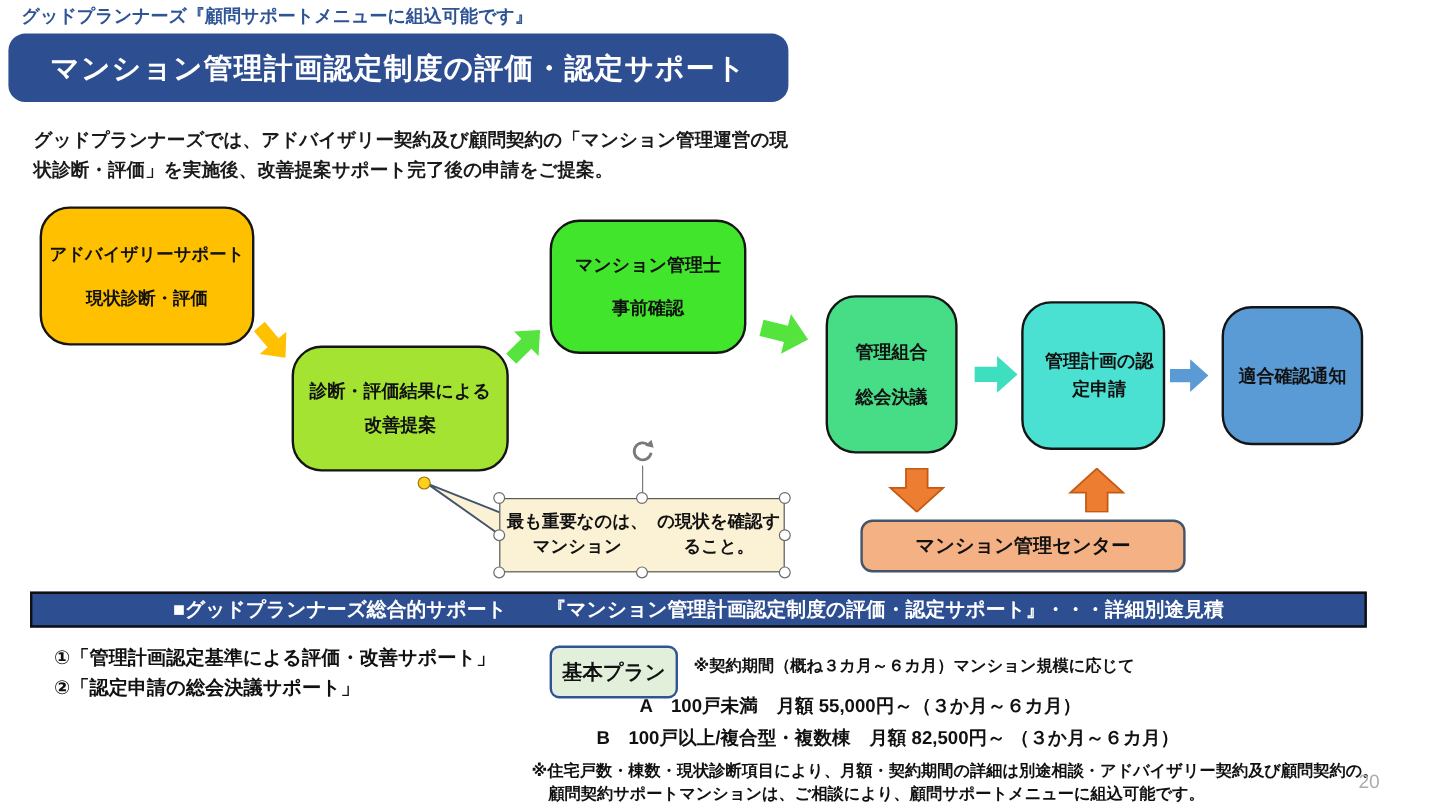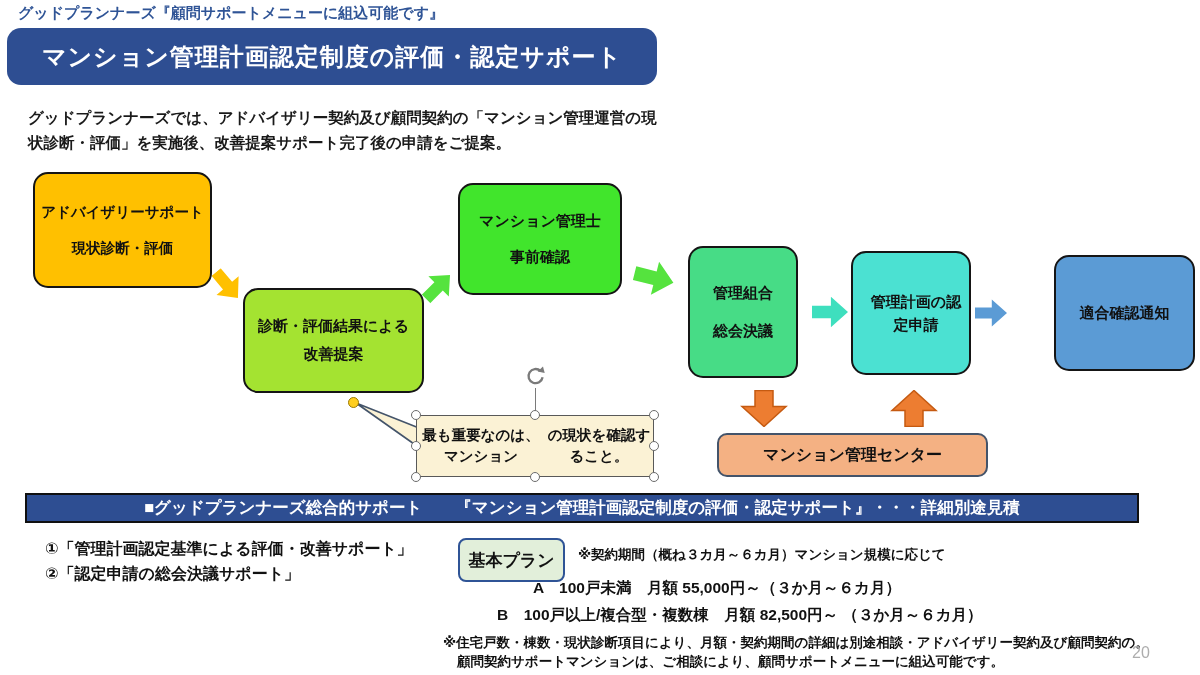--- a/index.html
+++ b/index.html
@@ -28,30 +28,30 @@
     color: #ffffff; font-size: 24px; font-weight: 700; letter-spacing: 1px;
   }
   .intro {
     left: 28px; top: 106px; width: 690px;
     font-size: 15.5px; font-weight: 700; color: #1a1a1a; line-height: 24.5px;
   }
 
   
   .fbox {
     position: absolute;
-    border: 2.5px solid #151515; border-radius: 15px;
+    border: 2.5px solid #151515; border-radius: 25px;
     display: flex; flex-direction: column; align-items: center; justify-content: center;
     font-weight: 700; color: #111; text-align: center;
   }
   .b-advisory   { left: 33px;  top: 172px; width: 179px; height: 116px; background: #FFC000; font-size: 14.5px; gap: 17px; }
   .b-proposal   { left: 243px; top: 288px; width: 181px; height: 105px; background: #A4E331; font-size: 15px;  gap: 9px; }
   .b-manager    { left: 458px; top: 183px; width: 164px; height: 112px; background: #41E52C; font-size: 15px;  gap: 17px; }
   .b-assembly   { left: 688px; top: 246px; width: 110px; height: 132px; background: #47DC86; font-size: 15px;  gap: 19px; }
   .b-application{ left: 851px; top: 251px; width: 120px; height: 124px; background: #4BE1D2; font-size: 15px;  line-height: 23px; padding-left: 10px; }
-  .b-notice     { left: 1018px;top: 255px; width: 141px; height: 116px; background: #5B9BD5; font-size: 15px; margin-left: 36px; }
+  .b-notice     { left: 1018px;top: 255px; width: 118px; height: 116px; background: #5B9BD5; font-size: 15px; }
   .b-center {
     left: 717px; top: 433px; width: 271px; height: 44px;
     background: #F4B183; border: 2px solid #44546A; border-radius: 10px;
     display: flex; align-items: center; justify-content: center;
     font-size: 16px; font-weight: 700; color: #111;
   }
 
   
   .arr { position: absolute; }
 

